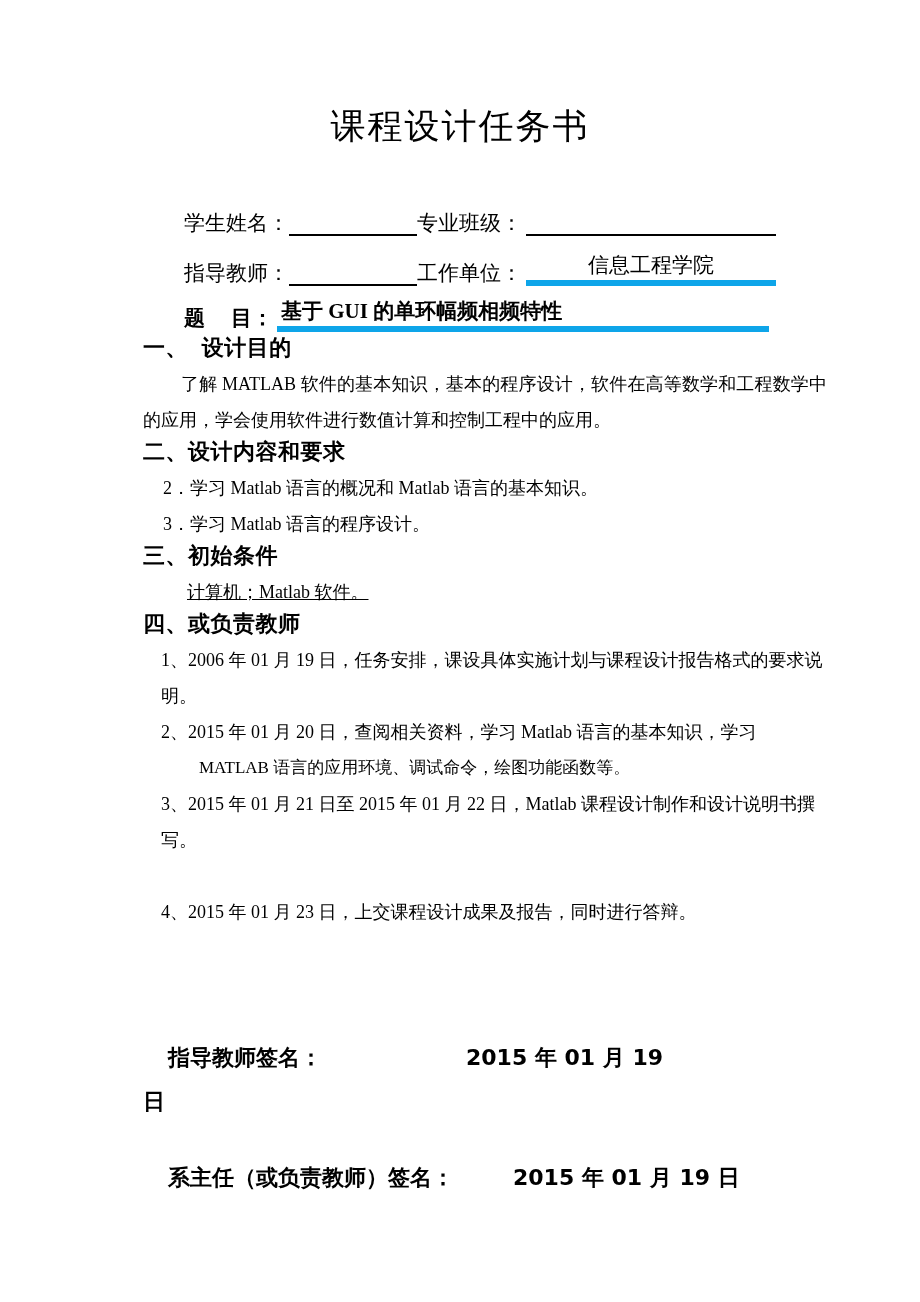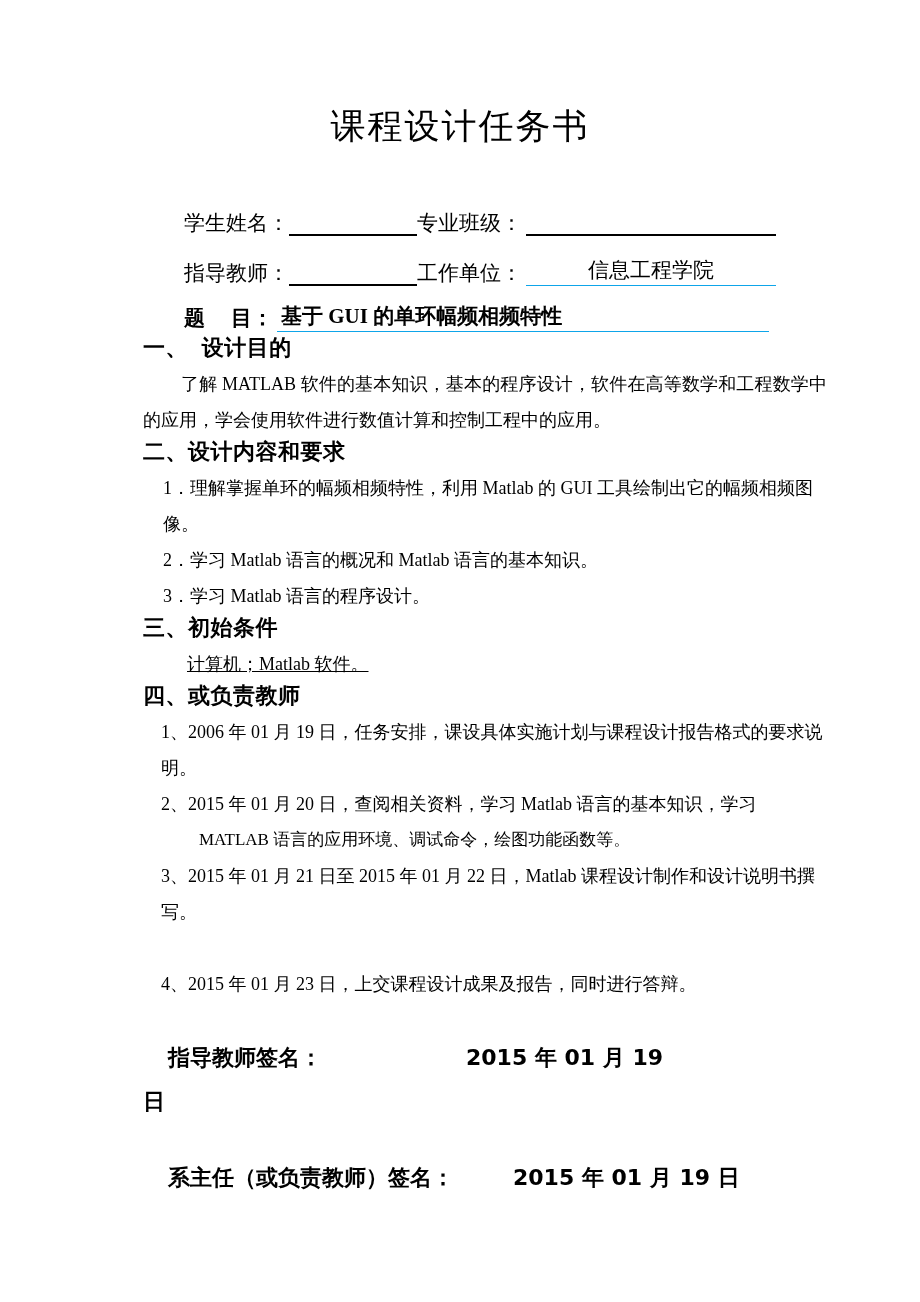--- a/index.html
+++ b/index.html
@@ -59,21 +59,21 @@
   .fill-line {
     border-bottom: 2px solid #000;
     height: 22px;
     display: inline-block;
     vertical-align: bottom;
   }
   .fill-line.student-name { width: 128px; }
   .fill-line.class-name { width: 250px; margin-left: 4px; }
   .fill-line.teacher-name { width: 128px; }
   .fill-value {
-    border-bottom: 1px solid #0ea5e9;
+    border-bottom: 6px solid #0ea5e9;
     height: 24px;
     display: inline-flex;
     align-items: flex-end;
     justify-content: center;
     font-size: 21px;
     padding-bottom: 1px;
     margin-left: 4px;
     box-sizing: border-box;
   }
   .fill-value.work-unit { width: 250px; }
@@ -212,21 +212,20 @@
     </div>
 
   </div>
 
   <div class="content">
 
     <h2 class="section-heading sec-gap-1">一、 设计目的</h2>
     <p class="para indent2">了解 MATLAB 软件的基本知识，基本的程序设计，软件在高等数学和工程数学中的应用，学会使用软件进行数值计算和控制工程中的应用。</p>
 
     <h2 class="section-heading">二、设计内容和要求</h2>
-    <p class="list-item">1．理解掌握单环的幅频相频特性，利用 Matlab 的 GUI 工具绘制出它的幅频相频图像。</p>
     <p class="list-item">2．学习 Matlab 语言的概况和 Matlab 语言的基本知识。</p>
     <p class="list-item">3．学习 Matlab 语言的程序设计。</p>
 
     <h2 class="section-heading">三、初始条件</h2>
     <p class="simple-indent">计算机；Matlab 软件。</p>
 
     <h2 class="section-heading">四、或负责教师</h2>
     <p class="sched-item">1、2006 年 01 月 19 日，任务安排，课设具体实施计划与课程设计报告格式的要求说明。</p>
     <p class="sched-item">2、2015 年 01 月 20 日，查阅相关资料，学习 Matlab 语言的基本知识，学习</p>
     <p class="sched-cont">MATLAB 语言的应用环境、调试命令，绘图功能函数等。</p>

